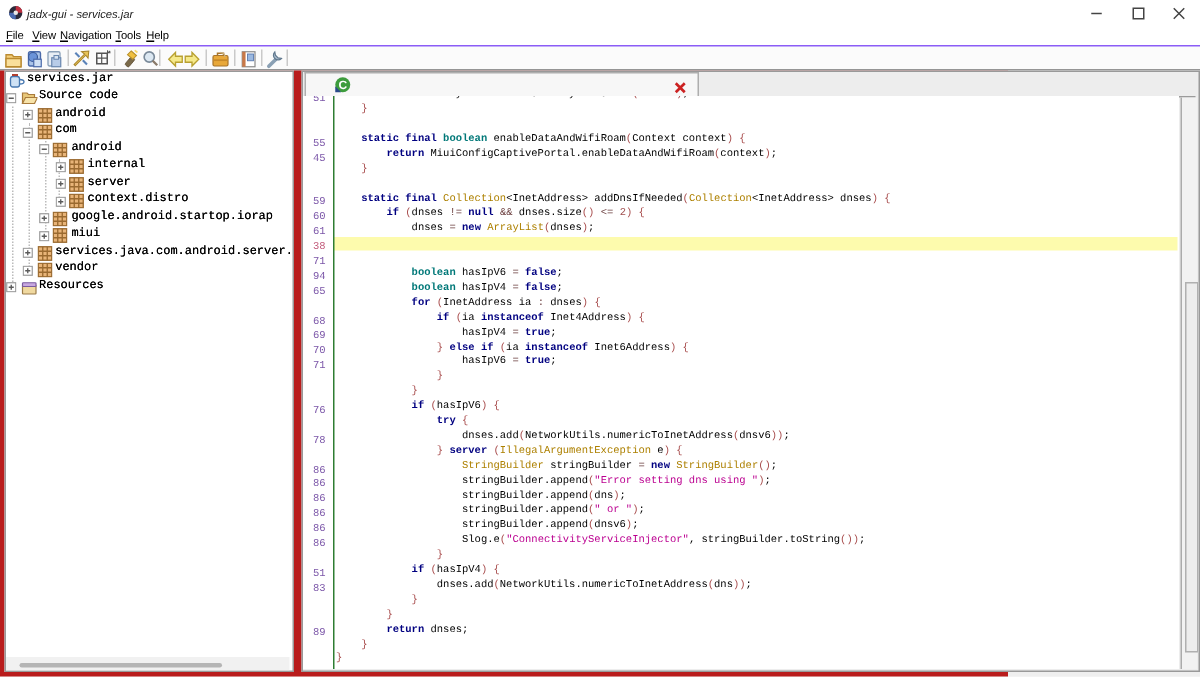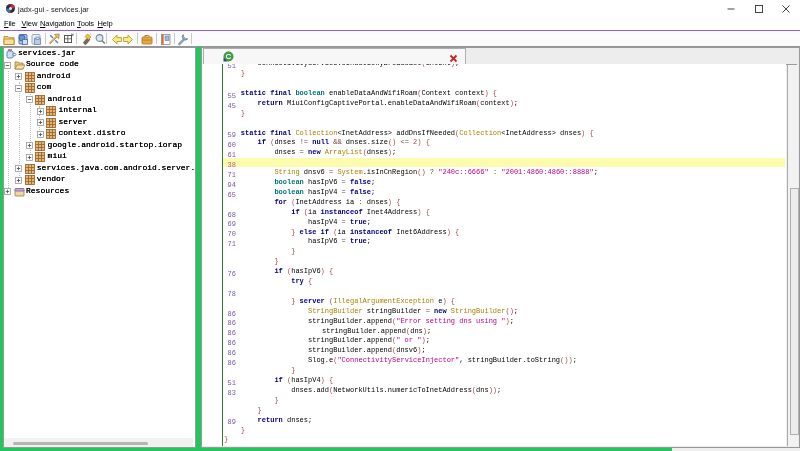--- a/index.html
+++ b/index.html
@@ -1,37 +1,37 @@
 <!DOCTYPE html>
 <html><head><meta charset="utf-8">
 <style>
 html,body{margin:0;padding:0;width:800px;height:451px;overflow:hidden;background:#efefef;
 font-family:"Liberation Sans",sans-serif;}
 .ab{position:absolute;}
 #titlebar{position:absolute;left:0;top:0;width:800px;height:18px;background:#fff;}
-#title{position:absolute;left:18px;top:5px;font-size:7.5px;color:#1a1a1a;}
+#title{position:absolute;left:18px;top:5px;font-size:7.5px;color:#1a1a1a;font-style:italic;}
 #menubar{position:absolute;left:0;top:18px;width:800px;height:12px;background:#fff;border-bottom:4px solid #8b5cf6;}
 .mi{position:absolute;top:1px;font-size:7.5px;color:#000;letter-spacing:-0.1px;}
 .mn{text-decoration:underline;}
 #toolbar{position:absolute;left:0;top:31px;width:800px;height:15px;background:#fbfbfb;border-bottom:1px solid #959595;}
 .tsep{position:absolute;top:2px;width:1px;height:11px;background:#c9c9c9;}
-#main{position:absolute;left:0;top:47px;width:672px;height:404px;background:#22c55e;}
+#main{position:absolute;left:0;top:47px;width:672px;height:404px;background:#b91c1c;}
 #treepanel{position:absolute;left:3px;top:0px;width:191px;height:399px;background:#fff;border:1px solid #999;overflow:hidden;}
 .tl{position:absolute;font-family:"Liberation Mono",monospace;font-size:8px;color:#000;white-space:pre;text-shadow:0 0 0.35px;}
 .gv{position:absolute;width:1px;border-left:1px dotted #bbb;}
 #hscroll{position:absolute;left:0px;top:390px;width:189px;height:9px;background:#f1f1f1;}
 #hthumb{position:absolute;left:9px;top:4px;width:135px;height:3px;background:#b5b5b5;border-radius:2px;}
 #rightpanel{position:absolute;left:201px;top:0px;width:597px;height:399px;background:#ededed;border:1px solid #999;}
 #tabbar{position:absolute;left:0;top:0;width:595px;height:16px;background:#ededed;border-bottom:1px solid #9b9b9b;}
 #tab{position:absolute;left:1px;top:0px;width:263px;height:16px;background:#f7f7f7;border:1px solid #aeaeae;border-bottom:none;box-sizing:border-box;}
 #tabtext{position:absolute;left:33px;top:3.5px;font-size:8.5px;letter-spacing:0.18px;color:#222;}
 #editor{position:absolute;left:0px;top:16px;width:584px;height:382px;background:#fff;overflow:hidden;}
 #gutter{position:absolute;left:0;top:0;width:19px;height:382px;background:#fff;}
 #gline{position:absolute;left:19.5px;top:0;width:1.2px;height:382px;background:#2e7d32;}
-.ln{position:absolute;left:0;width:15px;text-align:right;font-family:"Liberation Mono",monospace;font-size:7px;color:#7b56a8;white-space:pre;line-height:9.9px;height:9.9px;padding-top:1.6px;padding-left:19px;}
+.ln{position:absolute;left:0;width:15px;text-align:right;font-family:"Liberation Mono",monospace;font-size:7px;color:#7b56a8;white-space:pre;line-height:9.9px;height:9.9px;padding-top:1.6px;}
 .ln.gr{color:#c25a7a;}
 .cl{position:absolute;font-family:"Liberation Mono",monospace;font-size:7px;color:#000;white-space:pre;line-height:9.9px;height:9.9px;padding-top:0.8px;}
 .hlband{position:absolute;left:20px;width:563px;height:9.9px;background:#fdfbad;}
 .k{color:#000080;font-weight:bold;}
 .t{color:#007878;font-weight:bold;}
 .c{color:#ad8000;}
 .s{color:#bb0090;}
 .p{color:#a84c4c;}
 .o{color:#6d4141;}
 .n{color:#a05050;}
@@ -266,36 +266,36 @@
   <div id="editor">
    <div class="cl" style="left:55.6px;top:-5.5px">connectivityService.sendStickyBroadcast<span class="p">(</span>intent<span class="p">)</span>;</div>
         <div class="cl" style="left:38.8px;top:4.4px"><span class="p">}</span></div>
         <div class="cl" style="left:38.8px;top:24.2px"><span class="k">static final </span><span class="t">boolean </span>enableDataAndWifiRoam<span class="p">(</span>Context context<span class="p">)</span> <span class="p">{</span></div>
         <div class="cl" style="left:55.6px;top:34.1px"><span class="k">return </span>MiuiConfigCaptivePortal.enableDataAndWifiRoam<span class="p">(</span>context<span class="p">)</span>;</div>
         <div class="cl" style="left:38.8px;top:44.0px"><span class="p">}</span></div>
         <div class="cl" style="left:38.8px;top:63.8px"><span class="k">static final </span><span class="c">Collection</span>&lt;InetAddress&gt; addDnsIfNeeded<span class="p">(</span><span class="c">Collection</span>&lt;InetAddress&gt; dnses<span class="p">)</span> <span class="p">{</span></div>
         <div class="cl" style="left:55.6px;top:73.7px"><span class="k">if </span><span class="p">(</span>dnses <span class="o">!= </span><span class="k">null </span><span class="o">&amp;&amp; </span>dnses.size<span class="p">()</span> <span class="o">&lt;= </span><span class="n">2</span><span class="p">)</span> <span class="p">{</span></div>
         <div class="cl" style="left:72.4px;top:83.6px">dnses <span class="o">= </span><span class="k">new </span><span class="c">ArrayList</span><span class="p">(</span>dnses<span class="p">)</span>;</div>
         <div class="hlband" style="top:93.5px"></div>
-        <div class="cl" style="left:72.4px;top:103.4px"><span class="c">String </span>dnsv6 <span class="o">= </span><span class="c">System</span>.isInCnRegion<span class="p">()</span> <span class="o">? </span><span class="s">"240c::6666"</span> <span class="o">: </span><span class="s">"2001:4860:4860::8888"</span>;</div>
         <div class="cl" style="left:72.4px;top:113.3px"><span class="t">boolean </span>hasIpV6 <span class="o">= </span><span class="k">false</span>;</div>
         <div class="cl" style="left:72.4px;top:123.2px"><span class="t">boolean </span>hasIpV4 <span class="o">= </span><span class="k">false</span>;</div>
         <div class="cl" style="left:72.4px;top:133.1px"><span class="k">for </span><span class="p">(</span>InetAddress ia <span class="o">: </span>dnses<span class="p">)</span> <span class="p">{</span></div>
         <div class="cl" style="left:89.2px;top:143.0px"><span class="k">if </span><span class="p">(</span>ia <span class="k">instanceof </span>Inet4Address<span class="p">)</span> <span class="p">{</span></div>
         <div class="cl" style="left:106.0px;top:152.9px">hasIpV4 <span class="o">= </span><span class="k">true</span>;</div>
         <div class="cl" style="left:89.2px;top:162.8px"><span class="p">} </span><span class="k">else if </span><span class="p">(</span>ia <span class="k">instanceof </span>Inet6Address<span class="p">)</span> <span class="p">{</span></div>
         <div class="cl" style="left:106.0px;top:172.7px">hasIpV6 <span class="o">= </span><span class="k">true</span>;</div>
         <div class="cl" style="left:89.2px;top:182.6px"><span class="p">}</span></div>
         <div class="cl" style="left:72.4px;top:192.5px"><span class="p">}</span></div>
         <div class="cl" style="left:72.4px;top:202.4px"><span class="k">if </span><span class="p">(</span>hasIpV6<span class="p">)</span> <span class="p">{</span></div>
         <div class="cl" style="left:89.2px;top:212.3px"><span class="k">try </span><span class="p">{</span></div>
+        <div class="cl" style="left:106.0px;top:222.2px">dnses.add<span class="p">(</span>NetworkUtils.numericToInetAddress<span class="p">(</span>dnsv6<span class="p">))</span>;</div>
         <div class="cl" style="left:89.2px;top:232.1px"><span class="p">} </span><span class="k">server </span><span class="p">(</span><span class="c">IllegalArgumentException</span> e<span class="p">)</span> <span class="p">{</span></div>
         <div class="cl" style="left:106.0px;top:242.0px"><span class="c">StringBuilder </span>stringBuilder <span class="o">= </span><span class="k">new </span><span class="c">StringBuilder</span><span class="p">()</span>;</div>
         <div class="cl" style="left:106.0px;top:251.9px">stringBuilder.append<span class="p">(</span><span class="s">"Error setting dns using "</span><span class="p">)</span>;</div>
-        <div class="cl" style="left:120px;top:261.8px">stringBuilder.append<span class="p">(</span>dns<span class="p">)</span>;</div>
+        <div class="cl" style="left:106.0px;top:261.8px">stringBuilder.append<span class="p">(</span>dns<span class="p">)</span>;</div>
         <div class="cl" style="left:106.0px;top:271.7px">stringBuilder.append<span class="p">(</span><span class="s">" or "</span><span class="p">)</span>;</div>
         <div class="cl" style="left:106.0px;top:281.6px">stringBuilder.append<span class="p">(</span>dnsv6<span class="p">)</span>;</div>
         <div class="cl" style="left:106.0px;top:291.5px">Slog.e<span class="p">(</span><span class="s">"ConnectivityServiceInjector"</span>, stringBuilder.toString<span class="p">())</span>;</div>
         <div class="cl" style="left:89.2px;top:301.4px"><span class="p">}</span></div>
         <div class="cl" style="left:72.4px;top:311.3px"><span class="k">if </span><span class="p">(</span>hasIpV4<span class="p">)</span> <span class="p">{</span></div>
         <div class="cl" style="left:89.2px;top:321.2px">dnses.add<span class="p">(</span>NetworkUtils.numericToInetAddress<span class="p">(</span>dns<span class="p">))</span>;</div>
         <div class="cl" style="left:72.4px;top:331.1px"><span class="p">}</span></div>
         <div class="cl" style="left:55.6px;top:341.0px"><span class="p">}</span></div>
         <div class="cl" style="left:55.6px;top:350.9px"><span class="k">return </span>dnses;</div>
         <div class="cl" style="left:38.8px;top:360.8px"><span class="p">}</span></div>

